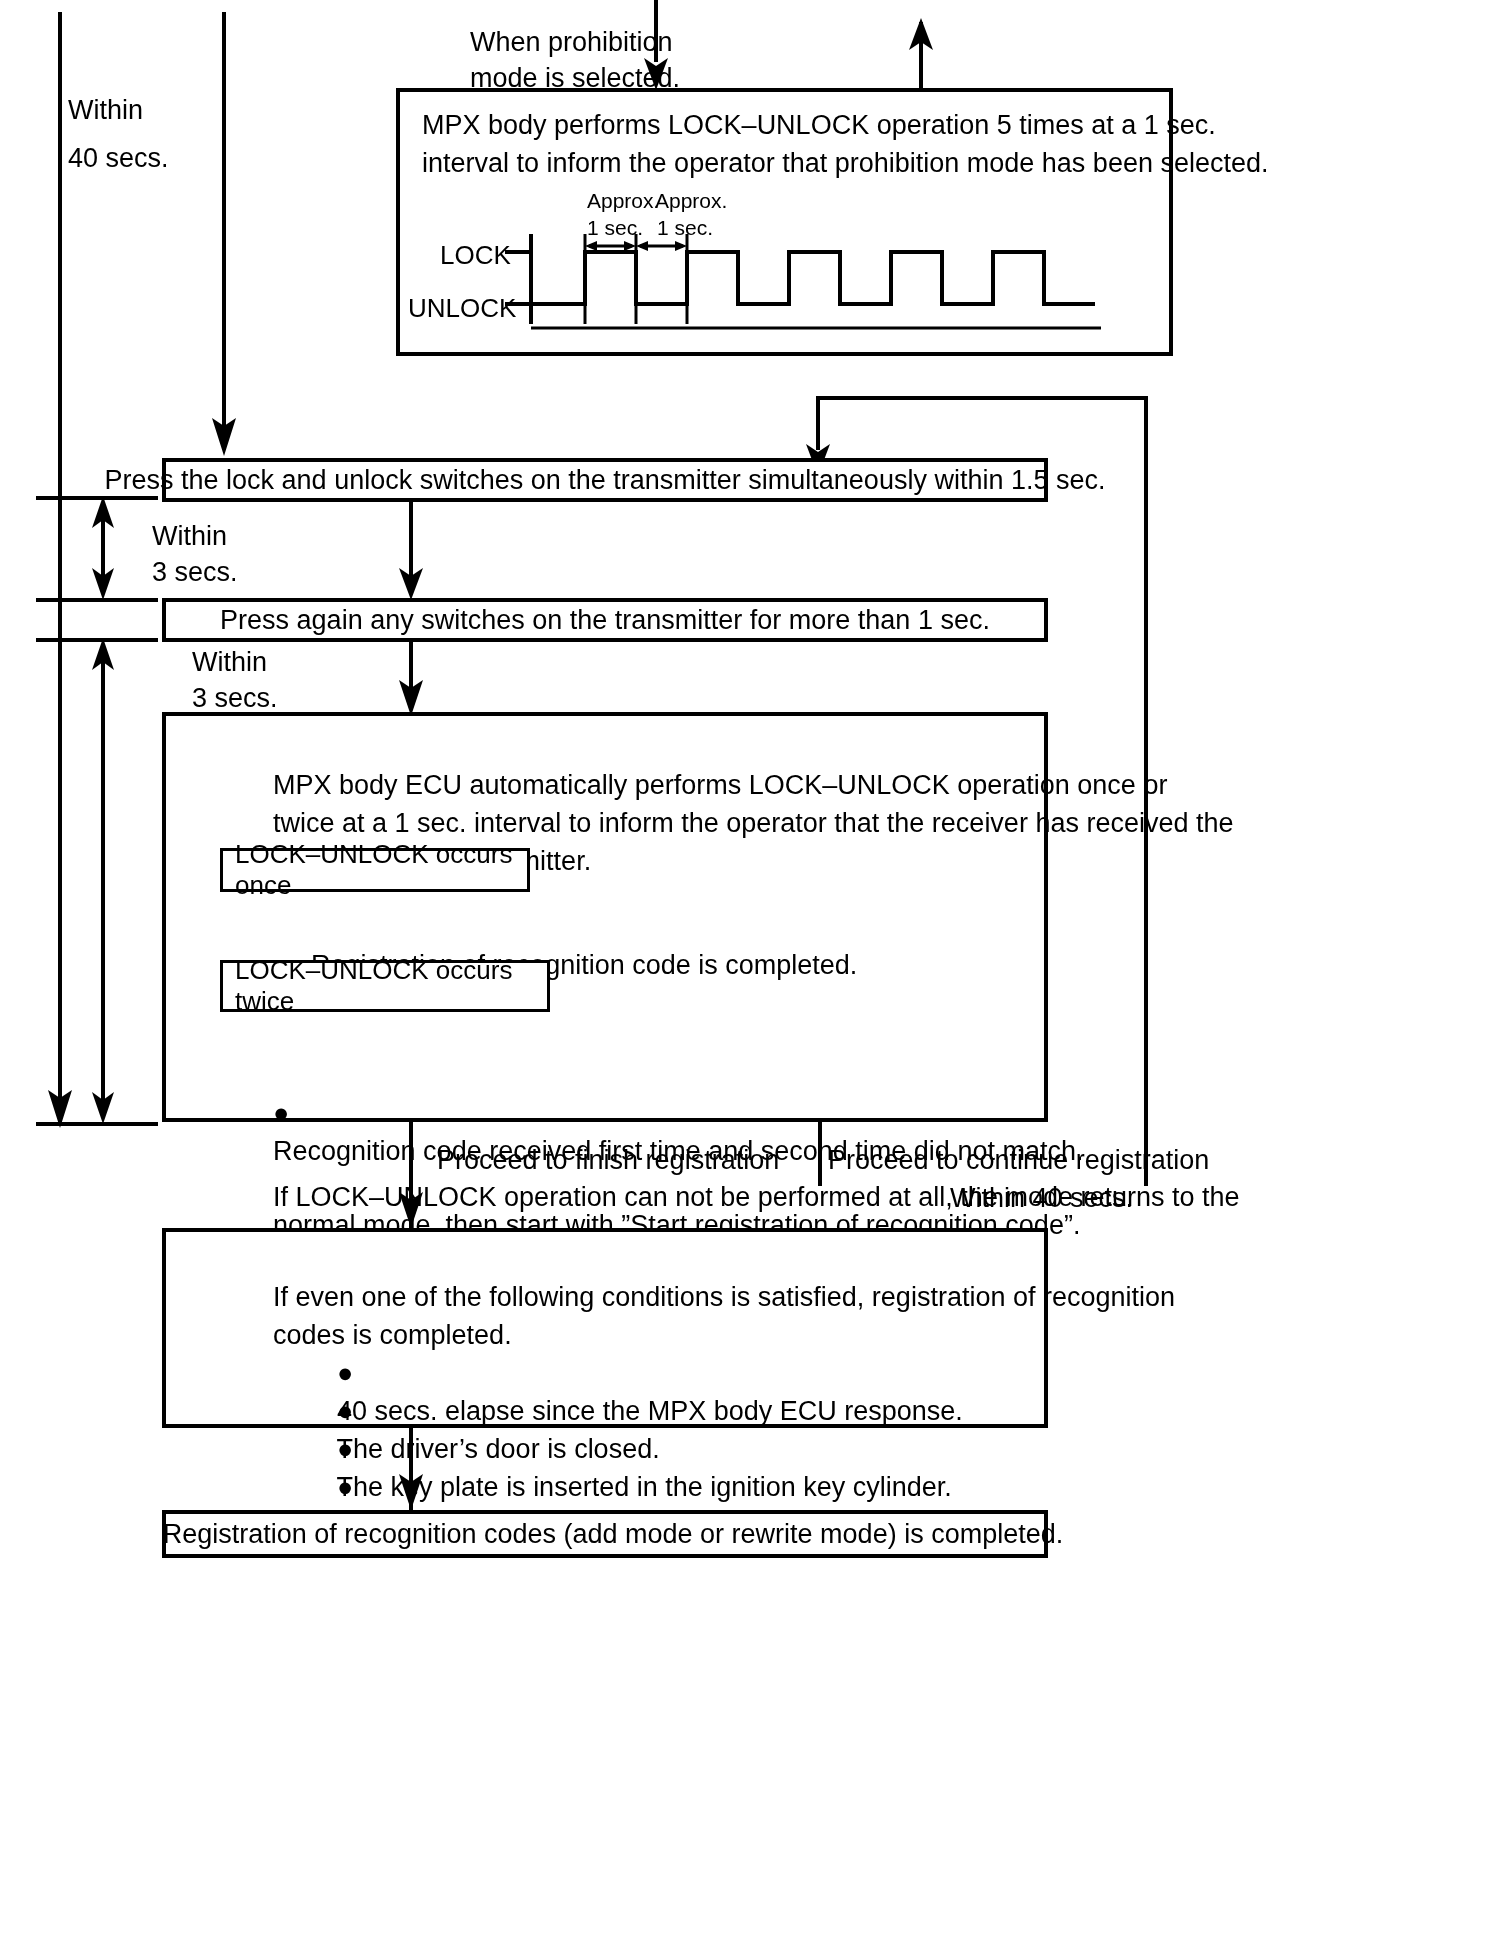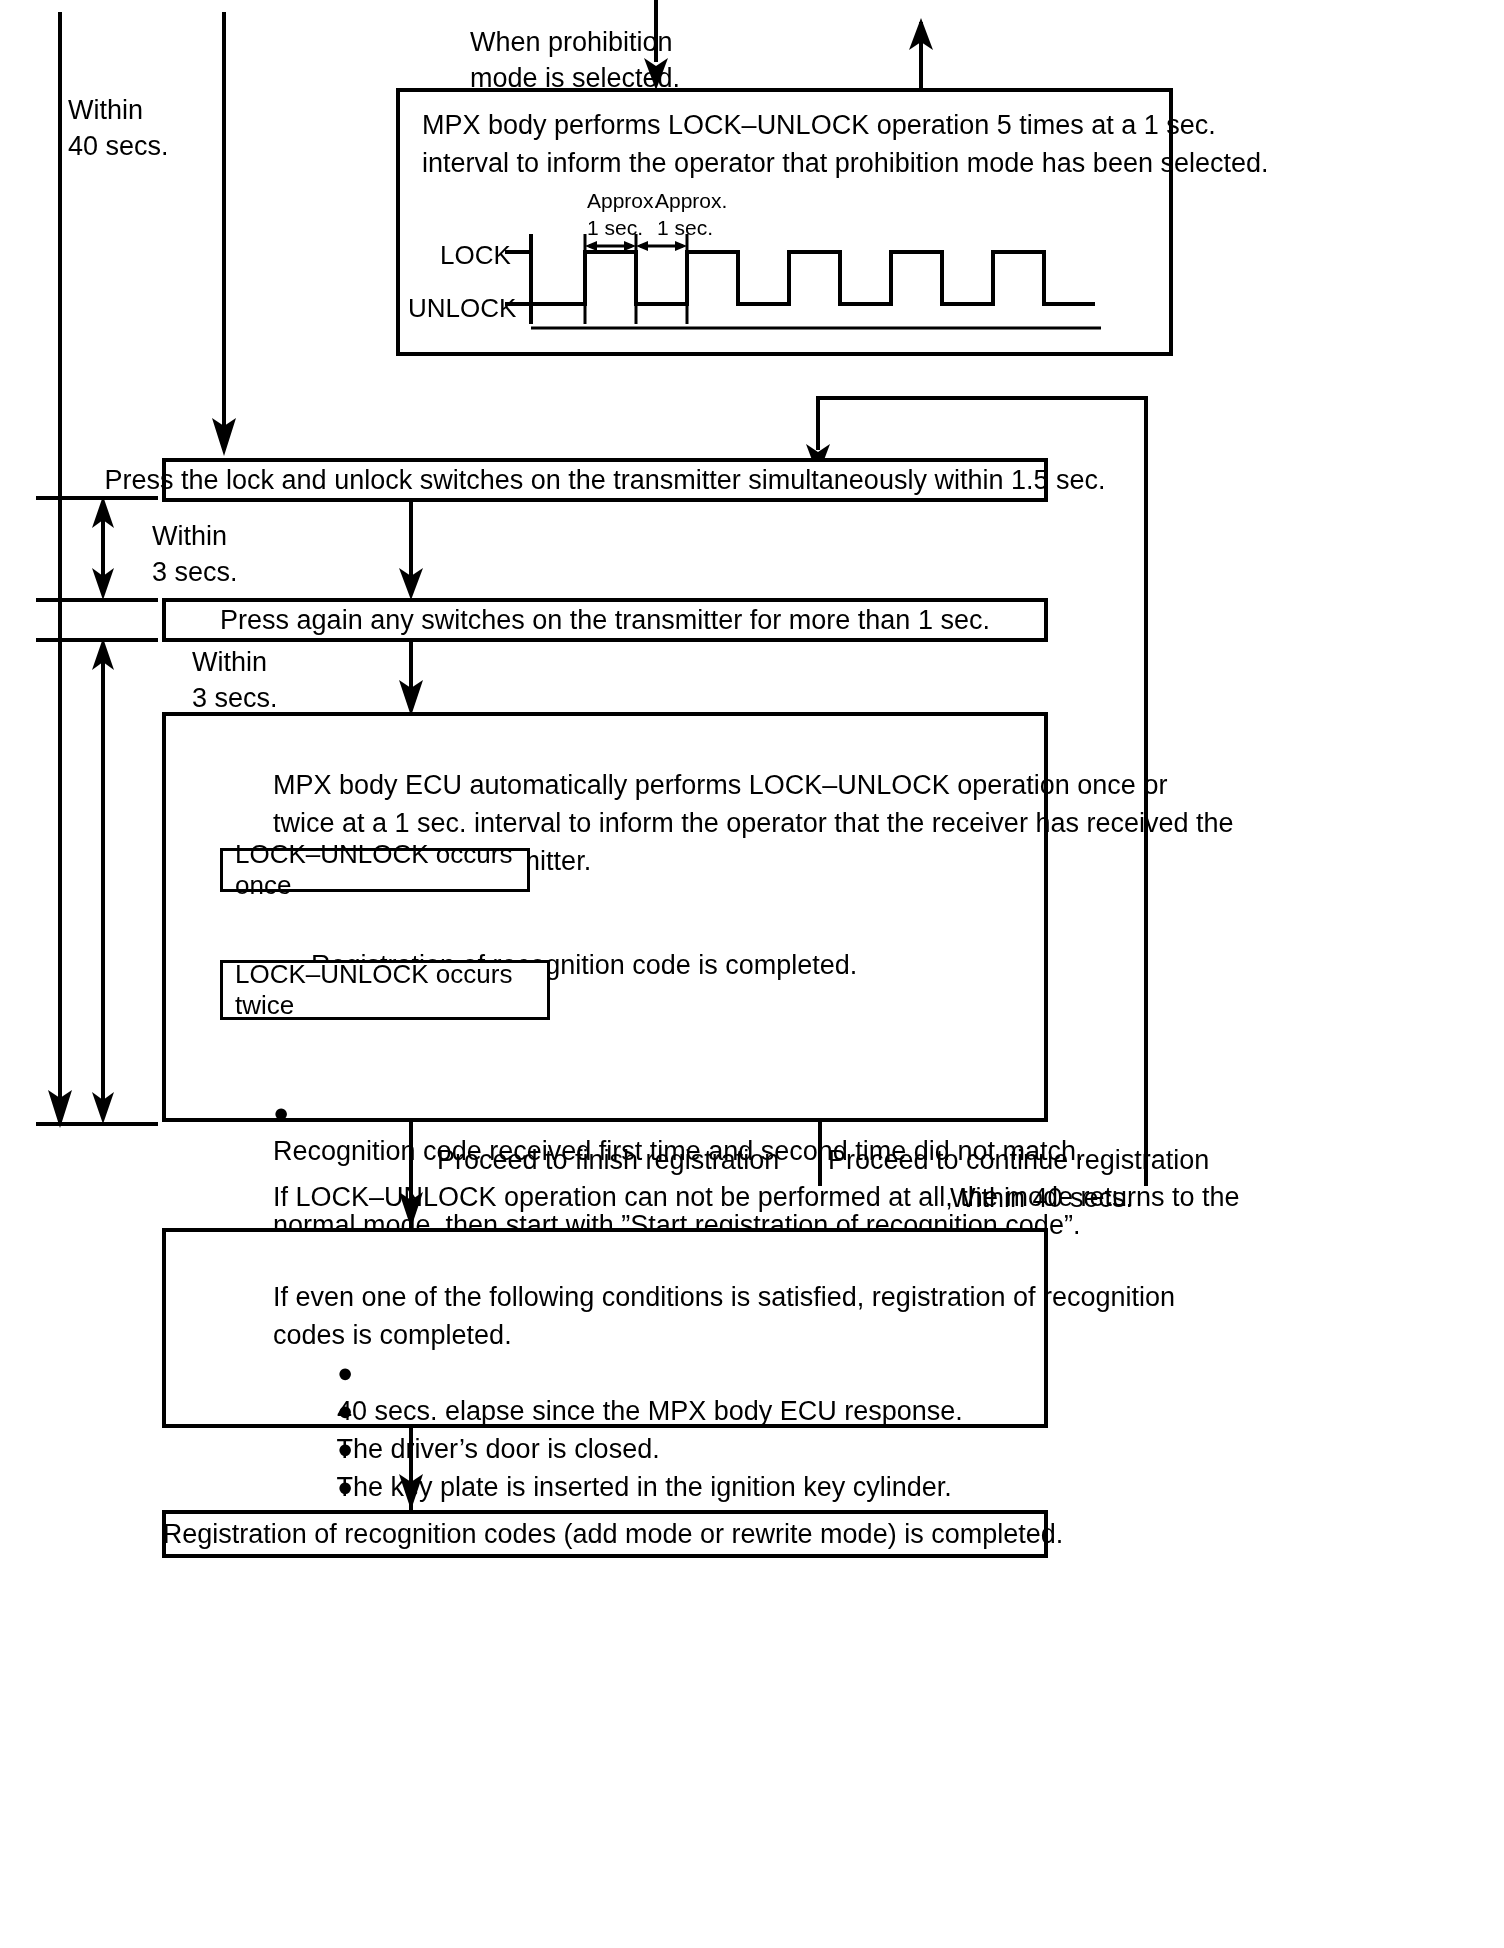--- a/index.html
+++ b/index.html
@@ -75,21 +75,21 @@
 </style>
 </head>
 <body>
 
 <div id="root">
 
   <div class="vline" style="left:58px; top:12px; height:1112px;"></div>
   <div class="vline" style="left:222px; top:12px; height:438px;"></div>
 
   <div class="label" style="left:68px; top:92px;"><span>Within</span></div>
-  <div class="label" style="left:68px; top:128px;text-align:right;"><span>40 secs.</span></div>
+  <div class="label" style="left:68px; top:140px;text-align:right;"><span>40 secs.</span></div>
 
   <div class="svgwrap" style="left:42px; top:1080px;">
     <svg width="36" height="50" viewBox="0 0 36 50">
       <polygon points="18,48 6,10 18,18 30,10" fill="#000"></polygon>
     </svg>
   </div>
 
   <div class="label" style="left:470px; top:24px;"><span>When prohibition</span></div>
   <div class="label" style="left:470px; top:60px;"><span>mode is selected.</span></div>
 
@@ -214,21 +214,21 @@
       <span>twice at a 1 sec. interval to inform the operator that the receiver has received the</span></div>
     <div class="para" style="left:62px; top:88px;">
       <span>signal from the transmitter.</span></div>
 
     <div class="innerbox" style="left:54px; top:132px; width:310px; height:44px;">
       <span>LOCK–UNLOCK occurs once</span>
     </div>
     <div class="para" style="left:100px; top:192px;">
       <span>Registration of recognition code is completed.</span></div>
 
-    <div class="innerbox" style="left:54px; top:244px; width:330px; height:60px;">
+    <div class="innerbox" style="left:54px; top:244px; width:330px; height:52px;">
       <span>LOCK–UNLOCK occurs twice</span>
     </div>
     <div class="para" style="left:62px; top:340px;">
       <span class="bullet">●</span>
       <span>Recognition code received first time and second time did not match.</span></div>
 
     <div class="para" style="left:62px; top:424px;">
       <span>If LOCK–UNLOCK operation can not be performed at all, the mode returns to the</span></div>
     <div class="para" style="left:62px; top:452px;">
       <span>normal mode, then start with ”Start registration of recognition code”.</span></div>

